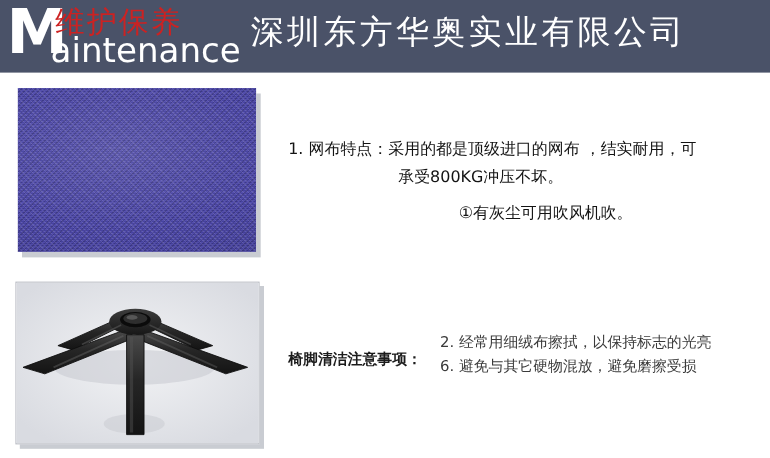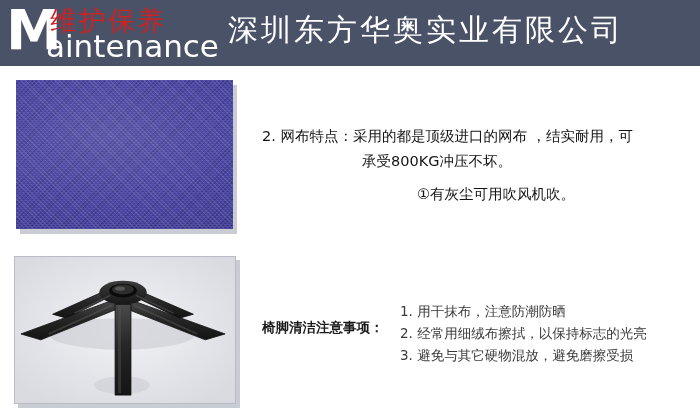--- a/index.html
+++ b/index.html
@@ -237,28 +237,27 @@
 
     <path d="M60 57 L96 39" stroke="#6b6b6b" stroke-width="1.4" opacity="0.45" fill="none"></path>
     <path d="M160 57 L122 39" stroke="#6b6b6b" stroke-width="1.4" opacity="0.4" fill="none"></path>
     <path d="M34 78 L98 49" stroke="#6f6f6f" stroke-width="1.6" opacity="0.4" fill="none"></path>
     <path d="M184 78 L120 49" stroke="#6f6f6f" stroke-width="1.6" opacity="0.35" fill="none"></path>
   </svg>
 </div>
 
 <div id="mesh-notes">
   <div class="note-item">
-    <div class="note-line">2. 网布特点：采用的都是顶级进口的网布 ，结实耐用，可</div>
+    <div class="note-line">1. 网布特点：采用的都是顶级进口的网布 ，结实耐用，可</div>
     <div class="note-line indent-1">承受800KG冲压不坏。</div>
   </div>
   <div class="note-item">
     <div class="note-line indent-2">①有灰尘可用吹风机吹。</div>
   </div>
 </div>
 
 <div id="legcare-block">
   <div id="legcare-title">椅脚清洁注意事项：</div>
   <div id="legcare-list">
-    <div class="legcare-line">1. 用干抹布，注意防潮防晒</div>
     <div class="legcare-line">2. 经常用细绒布擦拭，以保持标志的光亮</div>
-    <div class="legcare-line">3. 避免与其它硬物混放，避免磨擦受损</div>
+    <div class="legcare-line">6. 避免与其它硬物混放，避免磨擦受损</div>
   </div>
 </div>
 
 </body></html>

